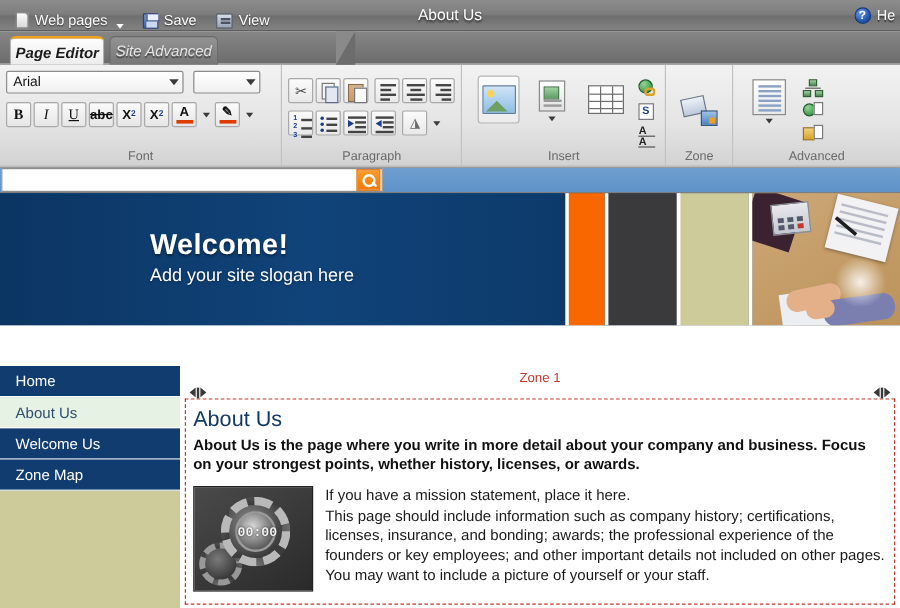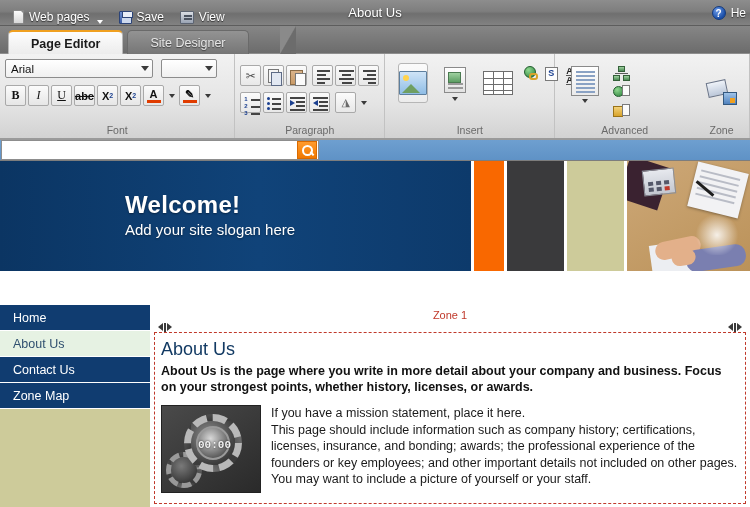--- a/index.html
+++ b/index.html
@@ -109,25 +109,26 @@
   
   .tabstrip {
     position: relative;
     height: 28px;
     background: linear-gradient(to bottom,#868686,#6c6c6c);
     border-bottom: 1px solid #8e8e8e;
   }
   .tabstrip .tabs { display: flex; align-items: flex-end; height: 28px; padding-left: 8px; gap: 4px; }
   .tab {
     height: 24px; line-height: 24px;
-    padding: 0 22px;
+    padding: 0 4px;
     font-size: 12.5px;
     border-radius: 5px 5px 0 0;
     cursor: default;
     white-space: nowrap;
+    font-style: italic;
   }
   .tab.active {
     background: linear-gradient(to bottom,#fdfdfd,#ececec);
     color: #1b1b1b;
     border: 1px solid #b9b9b9;
     border-bottom: none;
     border-top: 2px solid #f0a020;
     font-weight: bold;
   }
   .tab.inactive {
@@ -600,21 +601,21 @@
   </div>
 </div>
 
 <div class="tabstrip">
   <div class="tab-bleed"></div>
   <div class="tabs">
     <div class="tab active">
       <span>Page Editor</span>
     </div>
     <div class="tab inactive">
-      <span>Site Designer</span>
+      <span>Site Advanced</span>
     </div>
   </div>
 </div>
 
 <div class="ribbon">
 
   <div class="group" style="width:246px">
     <div class="group-body">
       <div class="row">
         <div class="combo combo-font">
@@ -759,41 +760,53 @@
         </div>
         <div style="display:flex;flex-direction:column;align-items:center">
           <div class="btn btn-lg" style="height:34px">
             <span class="docic"></span>
           </div>
           <span class="caret-dk tiny"></span>
         </div>
         <div class="btn btn-lg" style="height:40px">
           <span class="tblic"></span>
         </div>
-        <div style="display:flex;flex-direction:row;gap:2px;padding-top:2px">
+        <div style="display:flex;flex-direction:column;gap:2px;padding-top:2px">
           <div class="btn" style="width:19px;height:17px">
             <span class="mini">
               <span class="globe"></span>
                 <span class="chain"></span>
             </span>
           </div>
           <div class="btn" style="width:19px;height:17px">
             <span class="mini">
                 <span class="formic"></span>
               </span>
           </div>
           <div class="btn" style="width:19px;height:17px">
             <span class="mini">
               <span class="textic">A<span></span>A<span></span></span>
             </span>
           </div>
         </div>
       </div>
     </div>
     <div class="group-label">Insert</div>
+  </div>
+
+  <div class="group" style="width:58px">
+    <div class="group-body" style="align-items:center;padding-top:12px">
+      <div class="btn btn-lg" style="height:40px">
+        <span class="zoneic">
+          <span class="env"></span>
+            <span class="sq"></span>
+        </span>
+      </div>
+    </div>
+    <div class="group-label">Zone</div>
   </div>
 
   <div class="group" style="width:145px;border-right:none">
     <div class="group-body">
       <div class="row" style="align-items:flex-start;gap:8px;padding-top:4px;padding-left:6px">
         <div style="display:flex;flex-direction:column;align-items:center">
           <div class="btn btn-lg" style="height:36px">
             <span class="advdoc"></span>
           </div>
           <span class="caret-dk tiny"></span>
@@ -817,32 +830,20 @@
               <span class="can"></span>
                 <span class="pg2"></span>
             </span>
           </div>
         </div>
       </div>
     </div>
     <div class="group-label">Advanced</div>
   </div>
 
-  <div class="group" style="width:58px">
-    <div class="group-body" style="align-items:center;padding-top:12px">
-      <div class="btn btn-lg" style="height:40px">
-        <span class="zoneic">
-          <span class="env"></span>
-            <span class="sq"></span>
-        </span>
-      </div>
-    </div>
-    <div class="group-label">Zone</div>
-  </div>
-
 </div>
 
 <div class="preview">
 
   <div class="searchbar-wrap">
     <div class="searchbox">
       <input class="search-input" type="text" value="" placeholder="" style="">
       <div class="search-btn">
         <span class="magnifier"></span>
       </div>
@@ -874,21 +875,21 @@
 
     <div class="navcol">
       <div class="nav-gap"></div>
       <div class="nav-item">
         <span>Home</span>
       </div>
       <div class="nav-item active">
         <span>About Us</span>
       </div>
       <div class="nav-item">
-        <span>Contact Us</span>
+        <span>Welcome Us</span>
       </div>
       <div class="nav-item">
         <span>Zone Map</span>
       </div>
       <div class="nav-filler"></div>
     </div>
 
     <div class="contentcol">
       <div class="zone-label">Zone 1</div>
 

